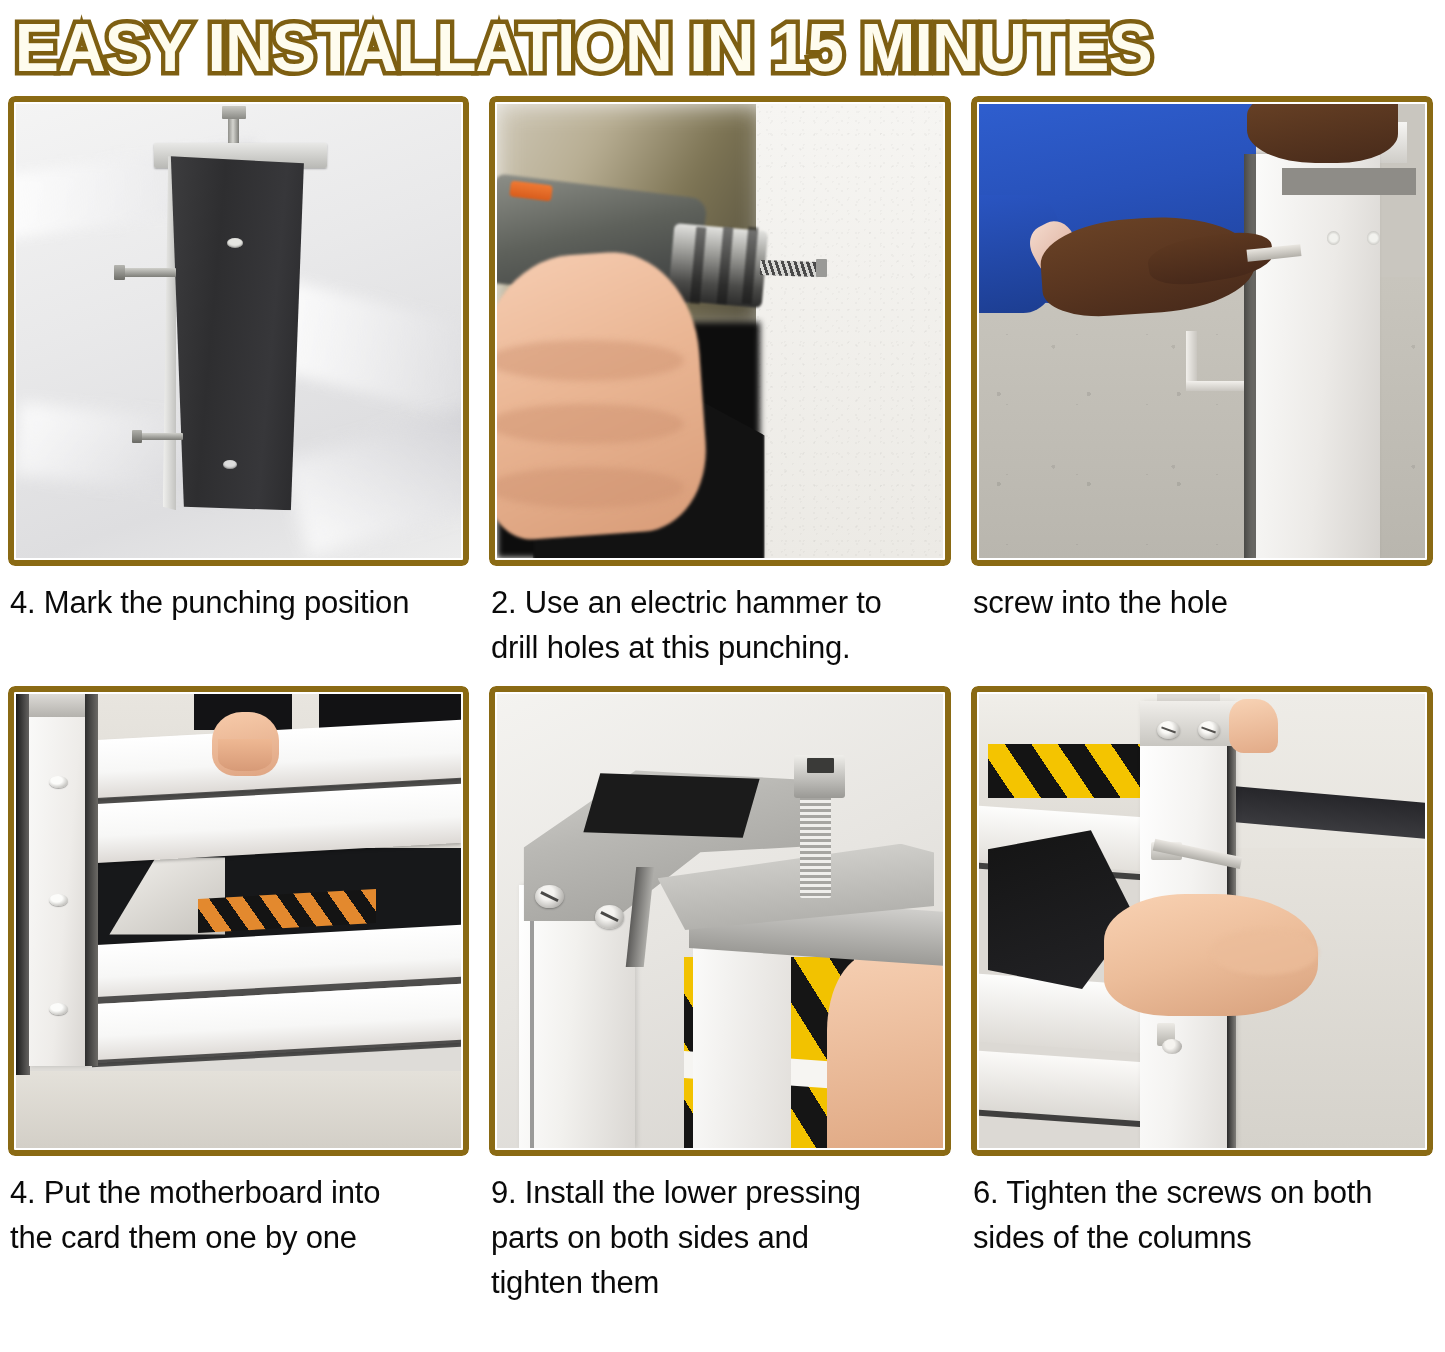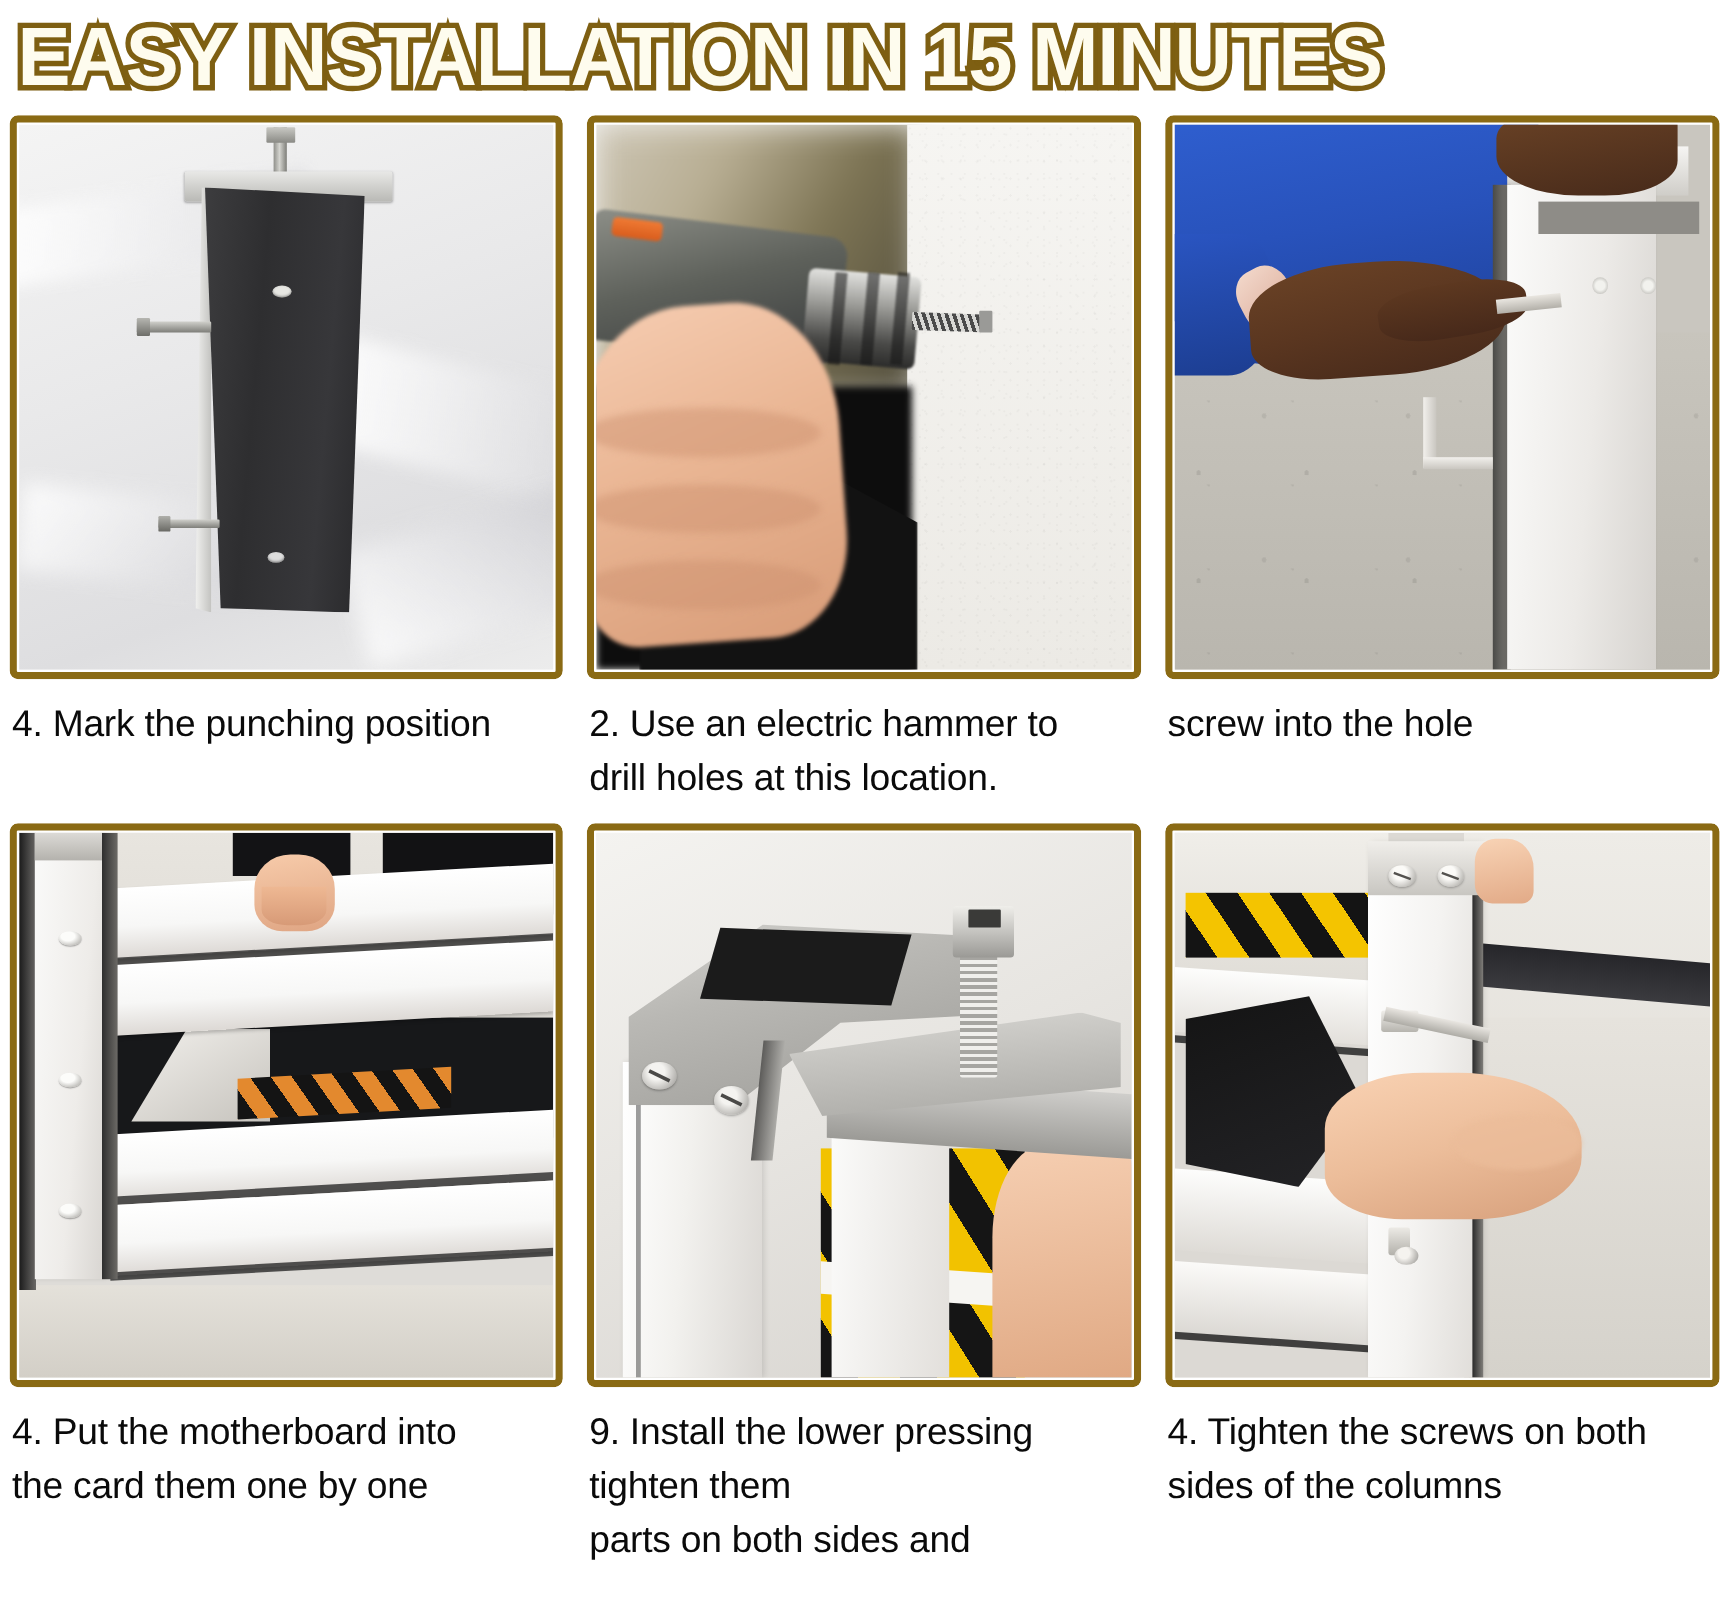--- a/index.html
+++ b/index.html
@@ -408,21 +408,21 @@
         <div class="bit-tip"></div>
         <div class="sleeve"></div>
         <div class="hand"></div>
         <div class="fing1"></div>
         <div class="fing2"></div>
         <div class="fing3"></div>
       </div>
     </div>
     <div class="caption">
       <span>2. Use an electric hammer to</span>
-      <span>drill holes at this location.</span>
+      <span>drill holes at this punching.</span>
     </div>
   </div>
 
   <div class="step">
     <div class="photo-frame">
       <div class="photo-inner ph3">
         <div class="floor"></div>
         <div class="shirt"></div>
         <div class="shirt2"></div>
         <div class="col-top"></div>
@@ -496,22 +496,22 @@
         <div class="lip"></div>
         <div class="bolt-shaft"></div>
         <div class="bolt-head"></div>
         <div class="bolt-hex"></div>
         <div class="scr1"></div>
         <div class="scr2"></div>
       </div>
     </div>
     <div class="caption">
       <span>9. Install the lower pressing</span>
+      <span>parts on both sides and</span>
       <span>tighten them</span>
-      <span>parts on both sides and</span>
     </div>
   </div>
 
   <div class="step">
     <div class="photo-frame">
       <div class="photo-inner ph6">
         <div class="wall"></div>
         <div class="floor"></div>
         <div class="skirt"></div>
         <div class="panel-bg"></div>
@@ -530,18 +530,18 @@
         <div class="lowtool"></div>
         <div class="lowscr"></div>
         <div class="allen-h"></div>
         <div class="allen"></div>
         <div class="sleeve"></div>
         <div class="hand"></div>
         <div class="knuckle"></div>
       </div>
     </div>
     <div class="caption">
-      <span>4. Tighten the screws on both</span>
+      <span>6. Tighten the screws on both</span>
       <span>sides of the columns</span>
     </div>
   </div>
 
 </div>
 
 </body></html>

